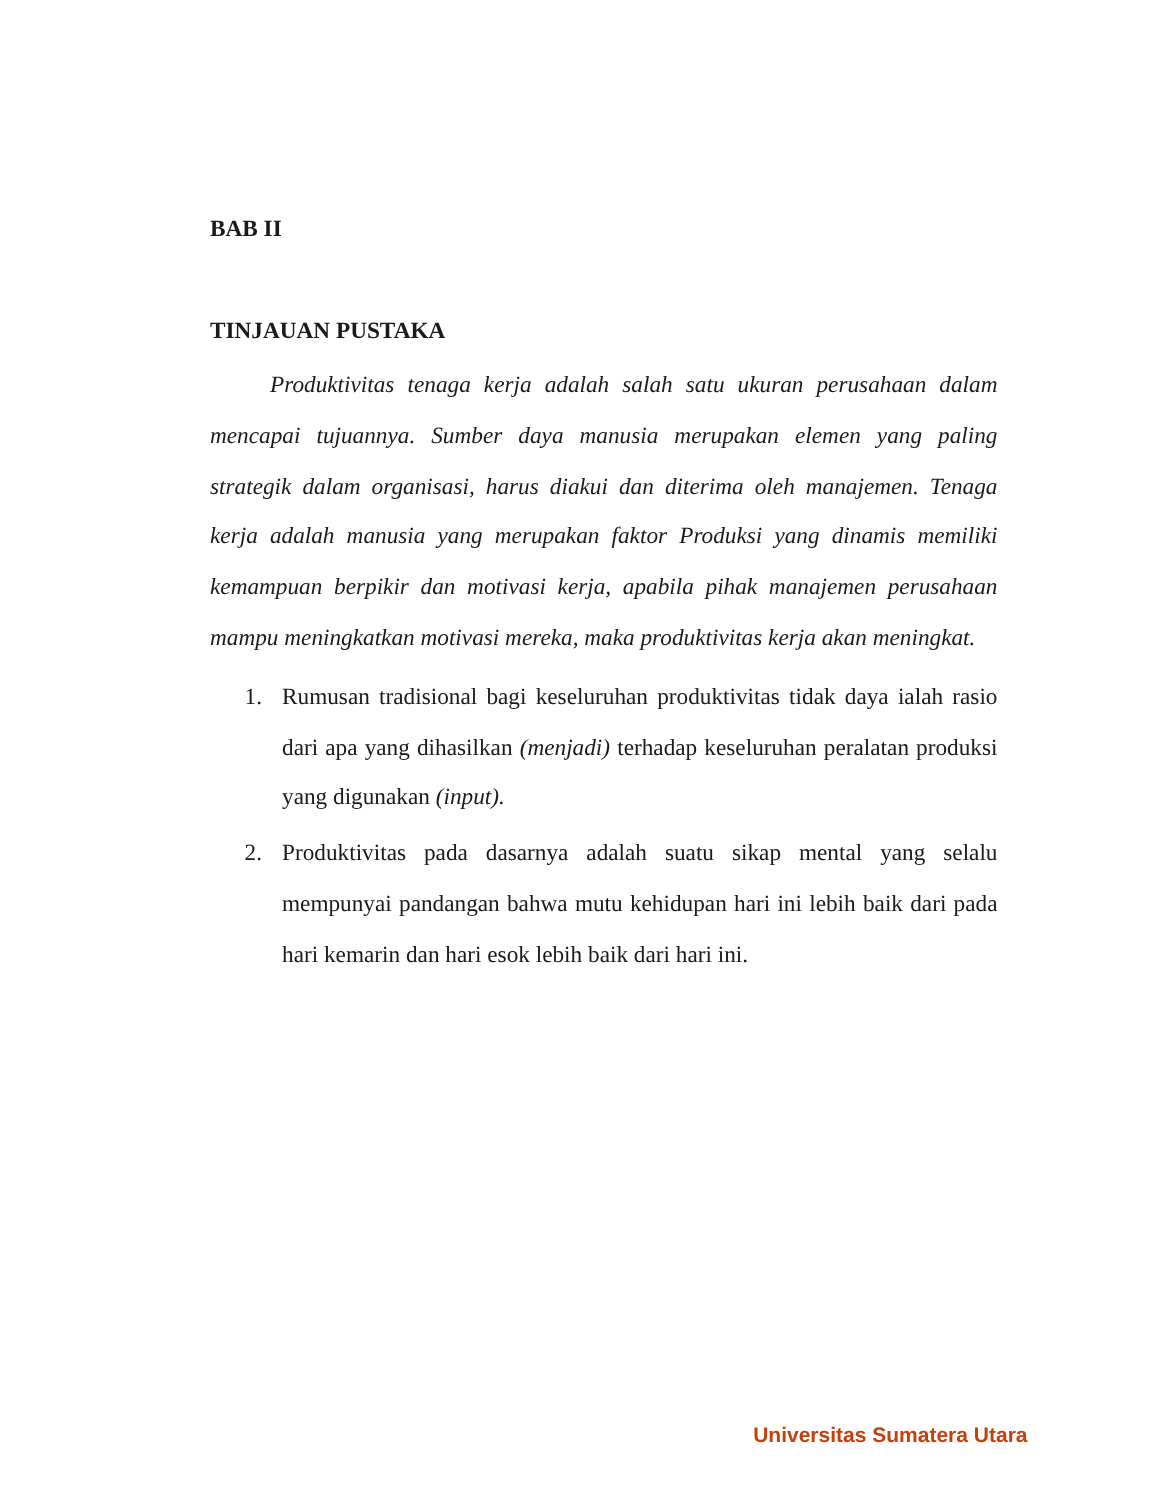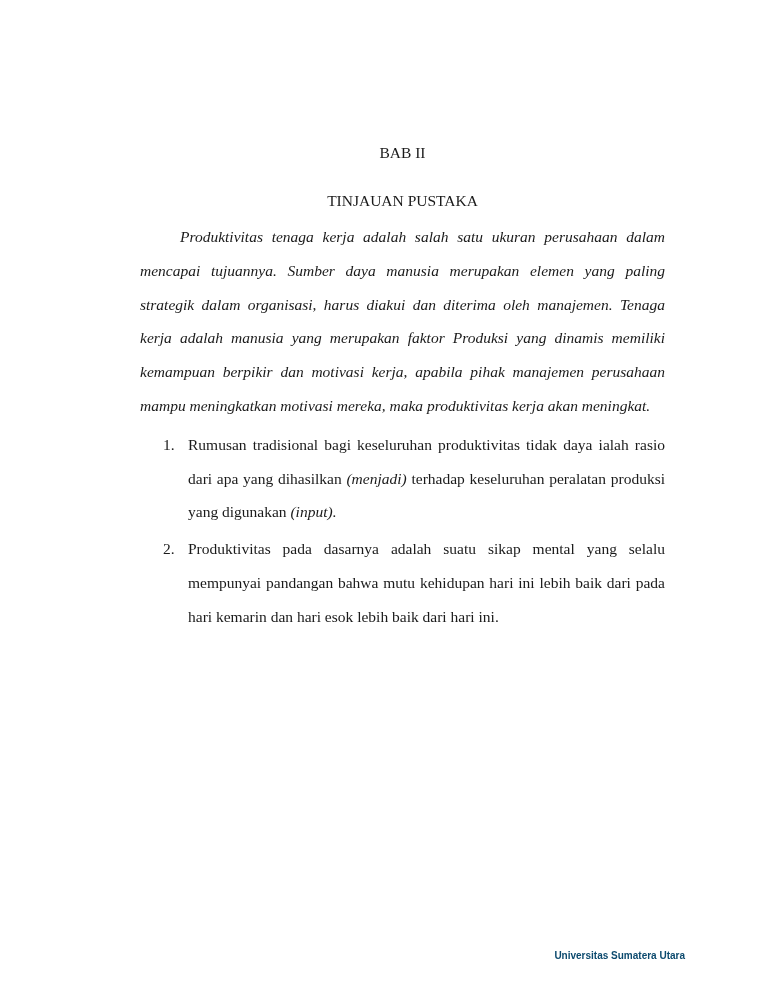--- a/index.html
+++ b/index.html
@@ -16,28 +16,28 @@
     font-size: 15.5px;
     line-height: 33.8px;
     color: #1a1a1a;
     overflow: hidden;
   }
   .content {
     padding: 0 103px 0 140px;
   }
   .chapter-title {
     margin-top: 143px;
-    text-align: center;
-    font-weight: normal;
+    text-align: left;
+    font-weight: bold;
     line-height: 20px;
   }
   .page-title {
-    margin-top: 28px;
-    text-align: center;
-    font-weight: normal;
+    margin-top: 48px;
+    text-align: left;
+    font-weight: bold;
     line-height: 20px;
   }
   .sec {
     font-weight: bold;
     line-height: 20px;
   }
   .sec-21  { margin-top: 50px; }
   .sec-211 { margin-top: 15px; }
   .sec-num {
     display: inline-block;
@@ -66,23 +66,23 @@
     left: 0;
     top: 0;
   }
   .li-text em { font-style: italic; }
   .footer-watermark {
     position: absolute;
     right: 83px;
     bottom: 30px;
     font-family: "Liberation Sans", "DejaVu Sans", sans-serif;
     font-weight: bold;
-    font-size: 10px;
+    font-size: 14px;
     line-height: 16px;
-    color: #0c4a6e;
+    color: #c2410c;
   }
 </style>
 </head>
 <body>
 
 <div class="page">
   <div class="content">
 
     <div class="chapter-title">BAB II</div>
 

